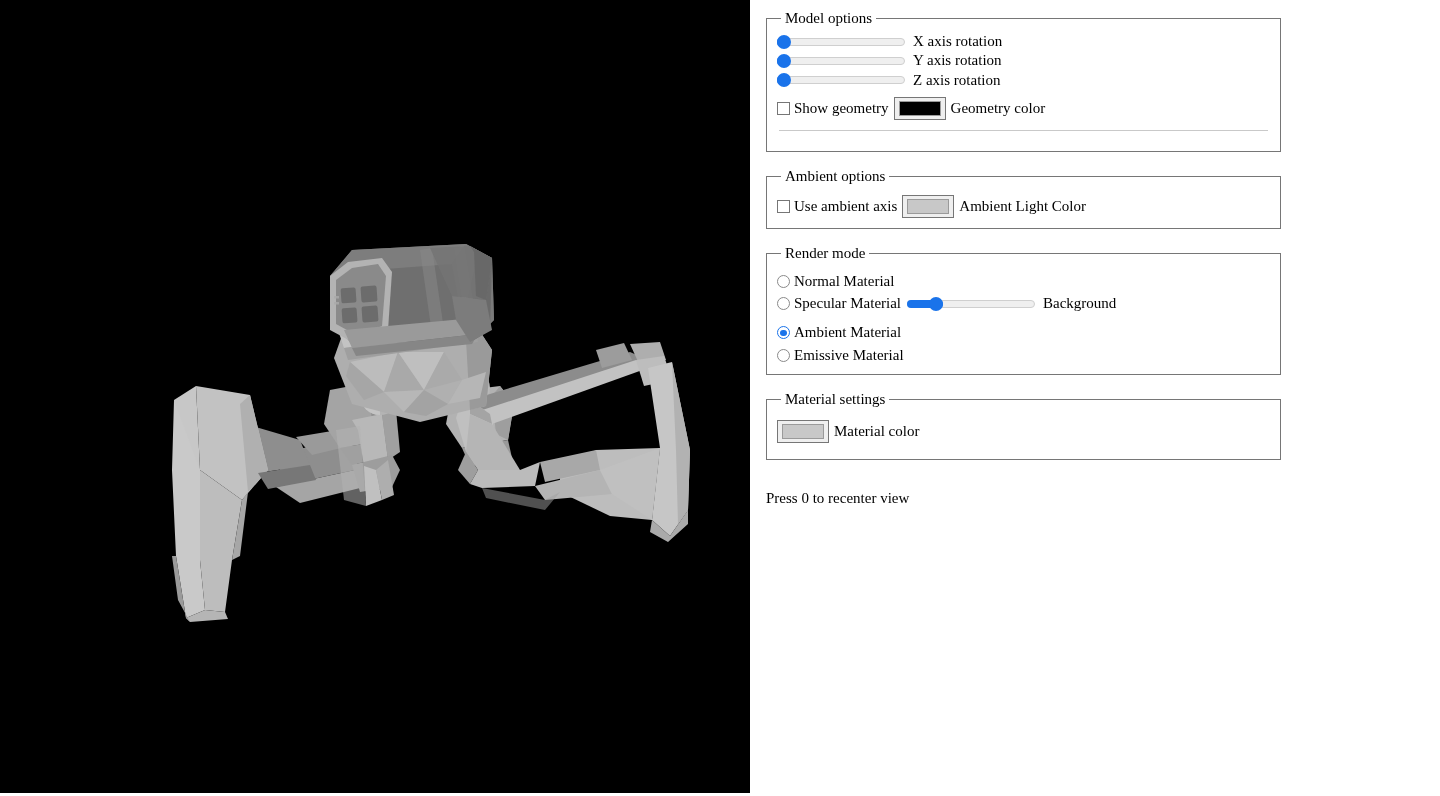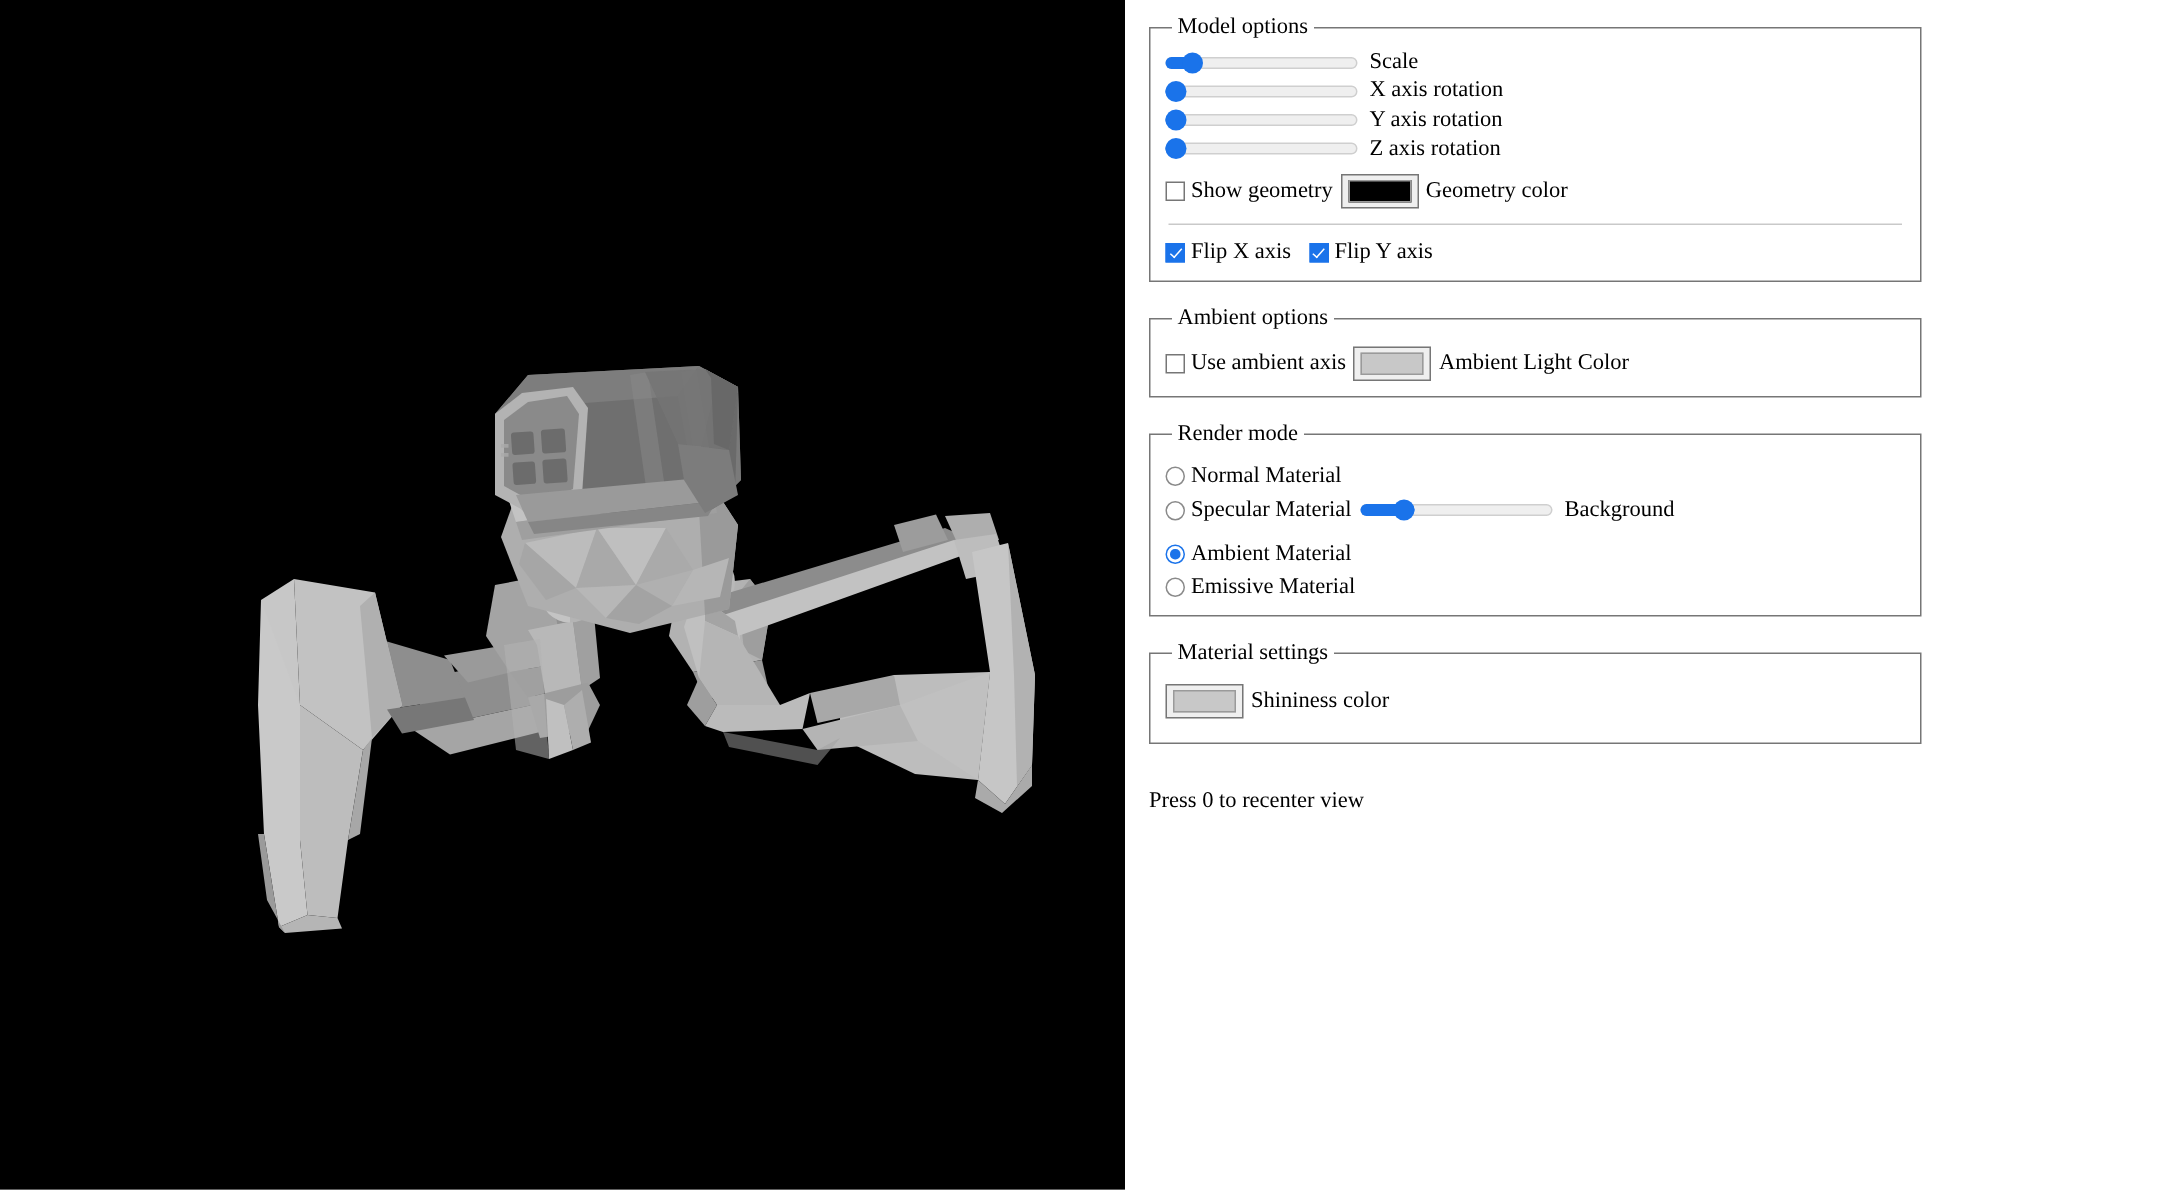--- a/index.html
+++ b/index.html
@@ -306,28 +306,20 @@
         <path d="M452,296 L486,300 L492,330 L470,342 L456,320 Z" fill="#7c7c7c"></path>
       </g>
     </svg>
   </div>
 
   <div class="panel">
 
     <fieldset class="group">
       <legend>Model options</legend>
 
-      <div class="row">
-        <div class="slider">
-          <div class="track"></div>
-          <div class="fill" style="width:18px"></div>
-          <div class="thumb" style="left:11px"></div>
-        </div>
-        <span class="lbl">Scale</span>
-      </div>
 
       <div class="row">
         <div class="slider">
           <div class="track"></div>
           <div class="fill" style="width:7px"></div>
           <div class="thumb" style="left:0px"></div>
         </div>
         <span class="lbl">X axis rotation</span>
       </div>
 
@@ -353,26 +345,20 @@
         <span class="cb"></span>
         <span class="lbl">Show geometry</span>
         <span class="swatch">
           <i style="background:#000000"></i>
         </span>
         <span class="lbl">Geometry color</span>
       </div>
 
       <hr class="sep">
 
-      <div class="row">
-        <span class="cb checked"></span>
-        <span class="lbl">Flip X axis</span>
-        <span class="cb checked gap-l"></span>
-        <span class="lbl">Flip Y axis</span>
-      </div>
     </fieldset>
 
     <fieldset class="group">
       <legend>Ambient options</legend>
 
       <div class="row" style="margin-top:4px">
         <span class="cb"></span>
         <span class="lbl">Use ambient axis</span>
         <span class="swatch">
           <i style="background:#c8c8c8"></i>
@@ -412,19 +398,19 @@
       </div>
     </fieldset>
 
     <fieldset class="group">
       <legend>Material settings</legend>
 
       <div class="row" style="margin-top:6px;margin-bottom:6px">
         <span class="swatch" style="margin-left:0">
           <i style="background:#c8c8c8"></i>
         </span>
-        <span class="lbl">Shininess color</span>
+        <span class="lbl">Material color</span>
       </div>
     </fieldset>
 
     <div class="hint">Press 0 to recenter view</div>
   </div>
 </div>
 
 </body></html>

